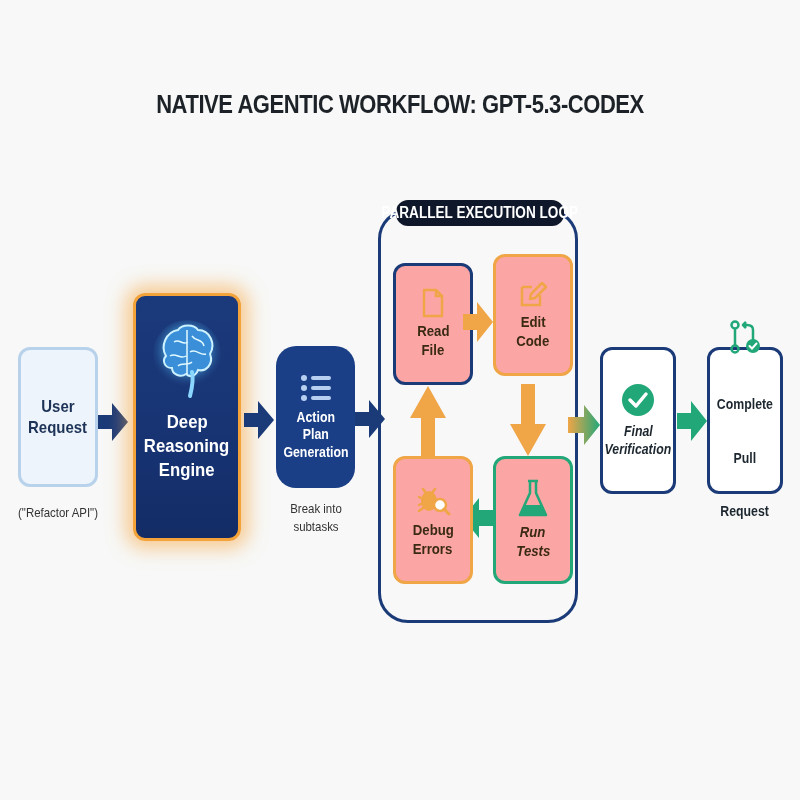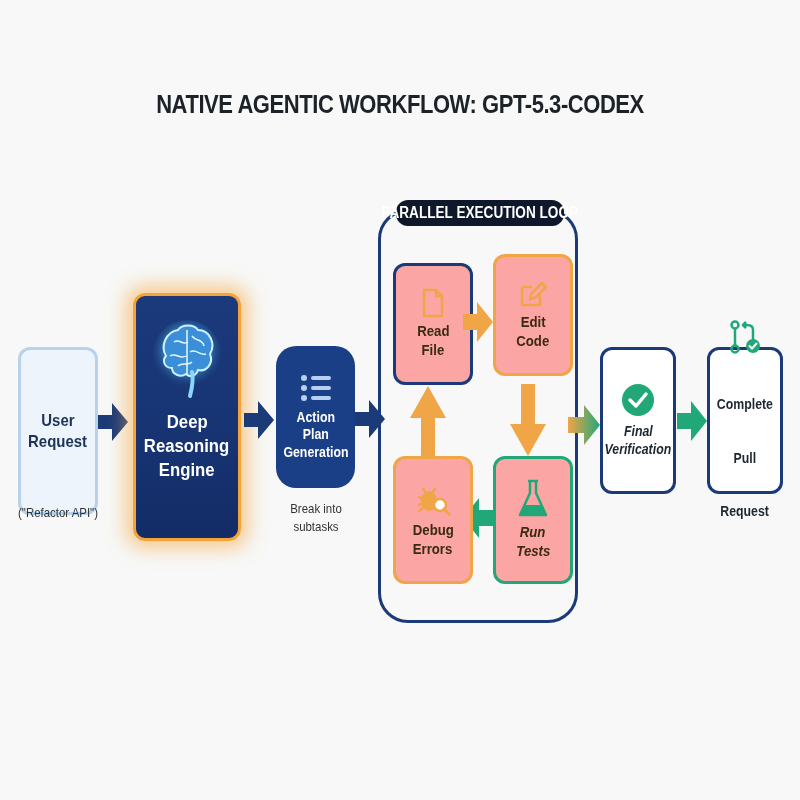--- a/index.html
+++ b/index.html
@@ -14,21 +14,21 @@
     font-size:25px; font-weight:bold; color:#1c2227; letter-spacing:-0.5px;
     transform:scaleX(0.88);
   }
   .box {
     position:absolute; border-radius:12px; box-sizing:border-box;
     display:flex; flex-direction:column; align-items:center; justify-content:center;
     text-align:center; font-weight:bold; line-height:1.25;
   }
   .lbl { font-size:15px; transform:scaleX(0.88); }
   .user {
-    left:18px; top:347px; width:80px; height:168px;
+    left:18px; top:347px; width:80px; height:140px;
     background:#eef4fb; border:3px solid #b9d2ec; color:#1d3357;
   }
   .user .lbl { font-size:17px; }
   .caption { font-size:13px; color:#333; text-align:center; transform:scaleX(0.88); }
   .deep {
     left:133px; top:293px; width:108px; height:248px;
     background:linear-gradient(180deg,#1b3a7c 0%,#173372 60%,#132c66 100%);
     border:3px solid #f4a23a;
     box-shadow:0 0 18px 8px rgba(247,168,70,0.55);
     color:#ffffff; justify-content:flex-start; padding-top:20px;

